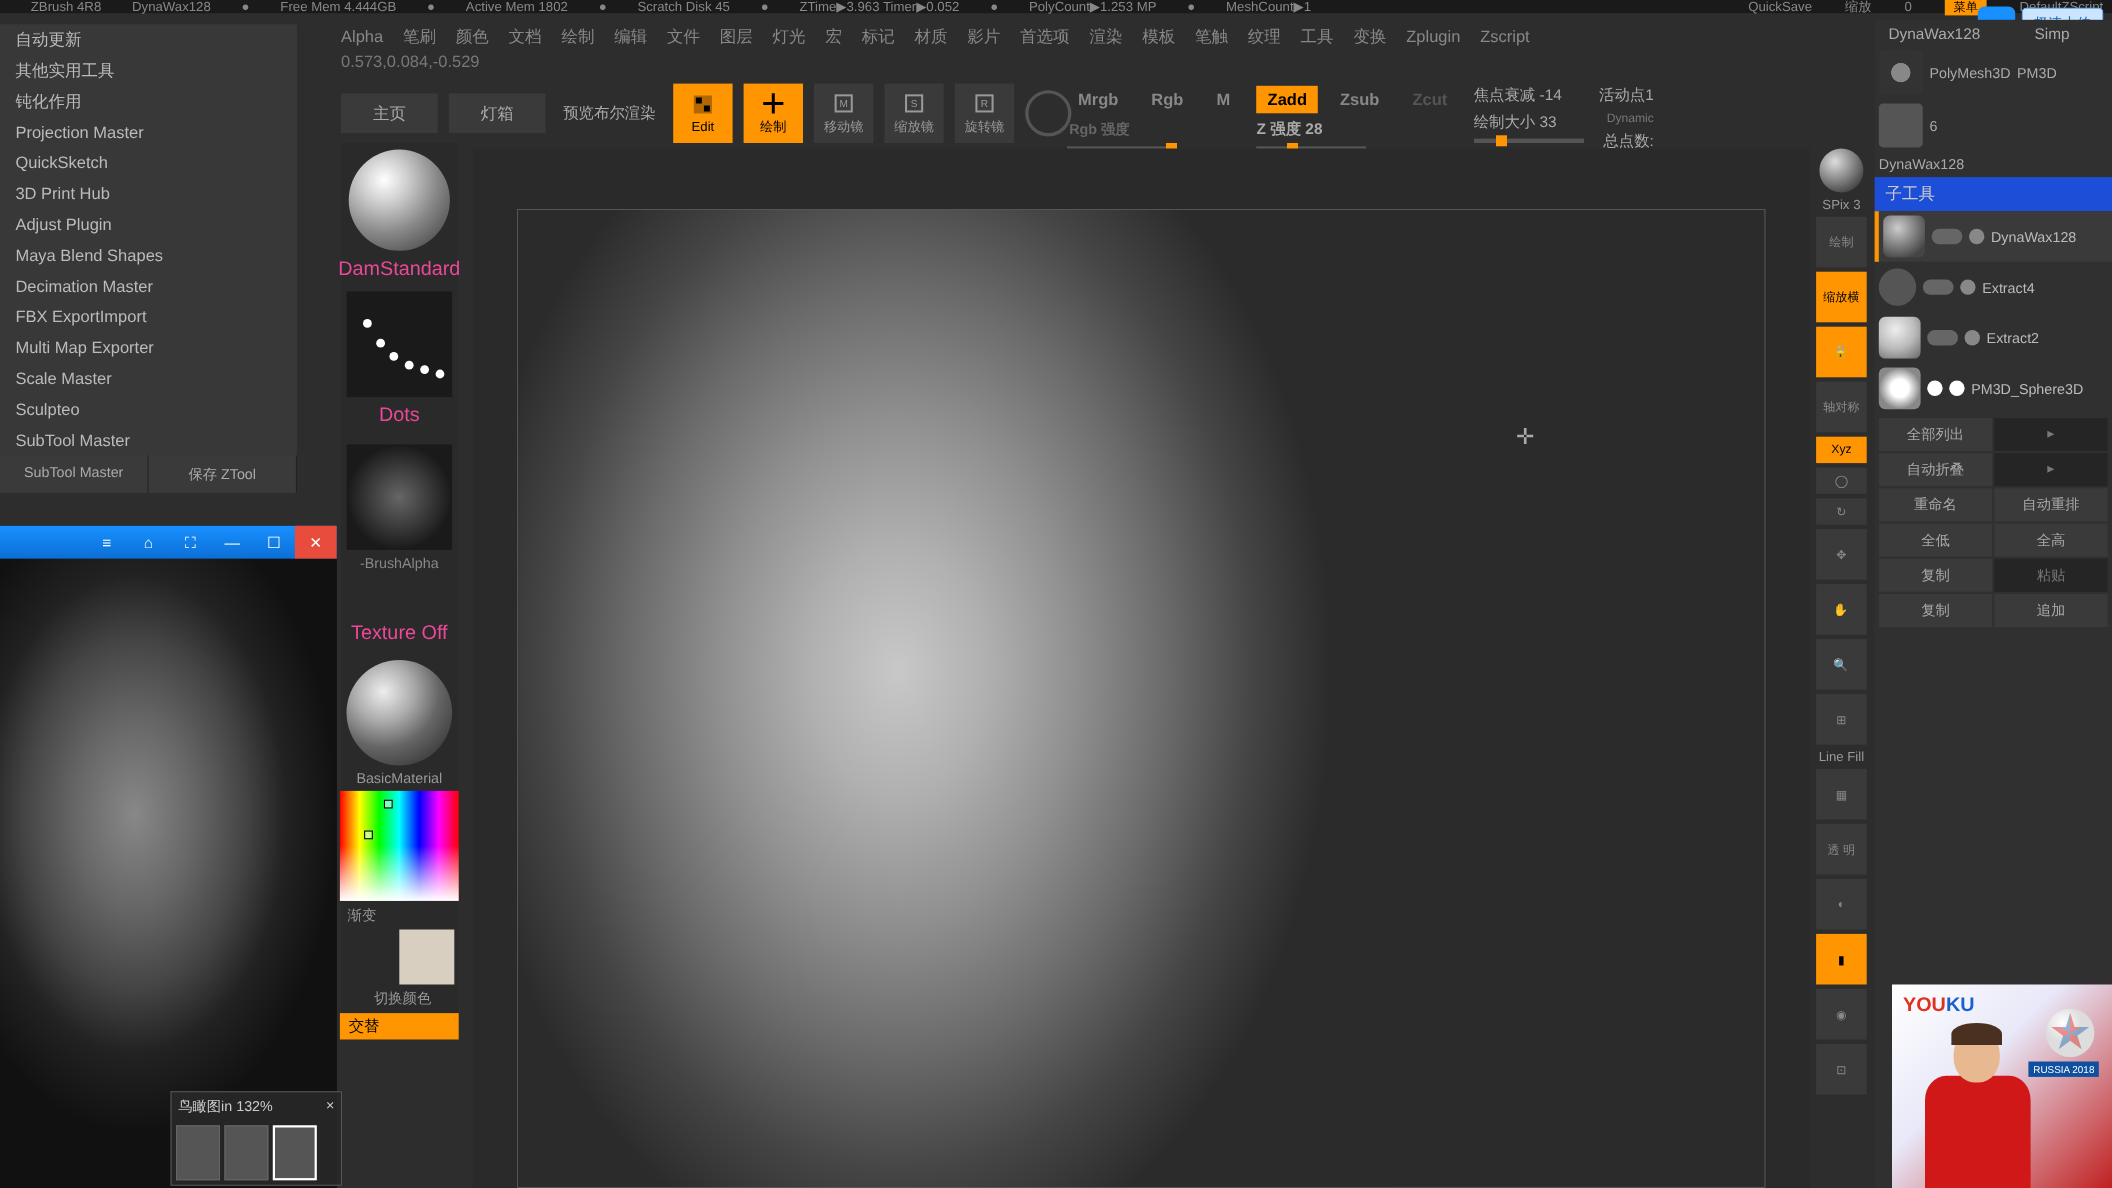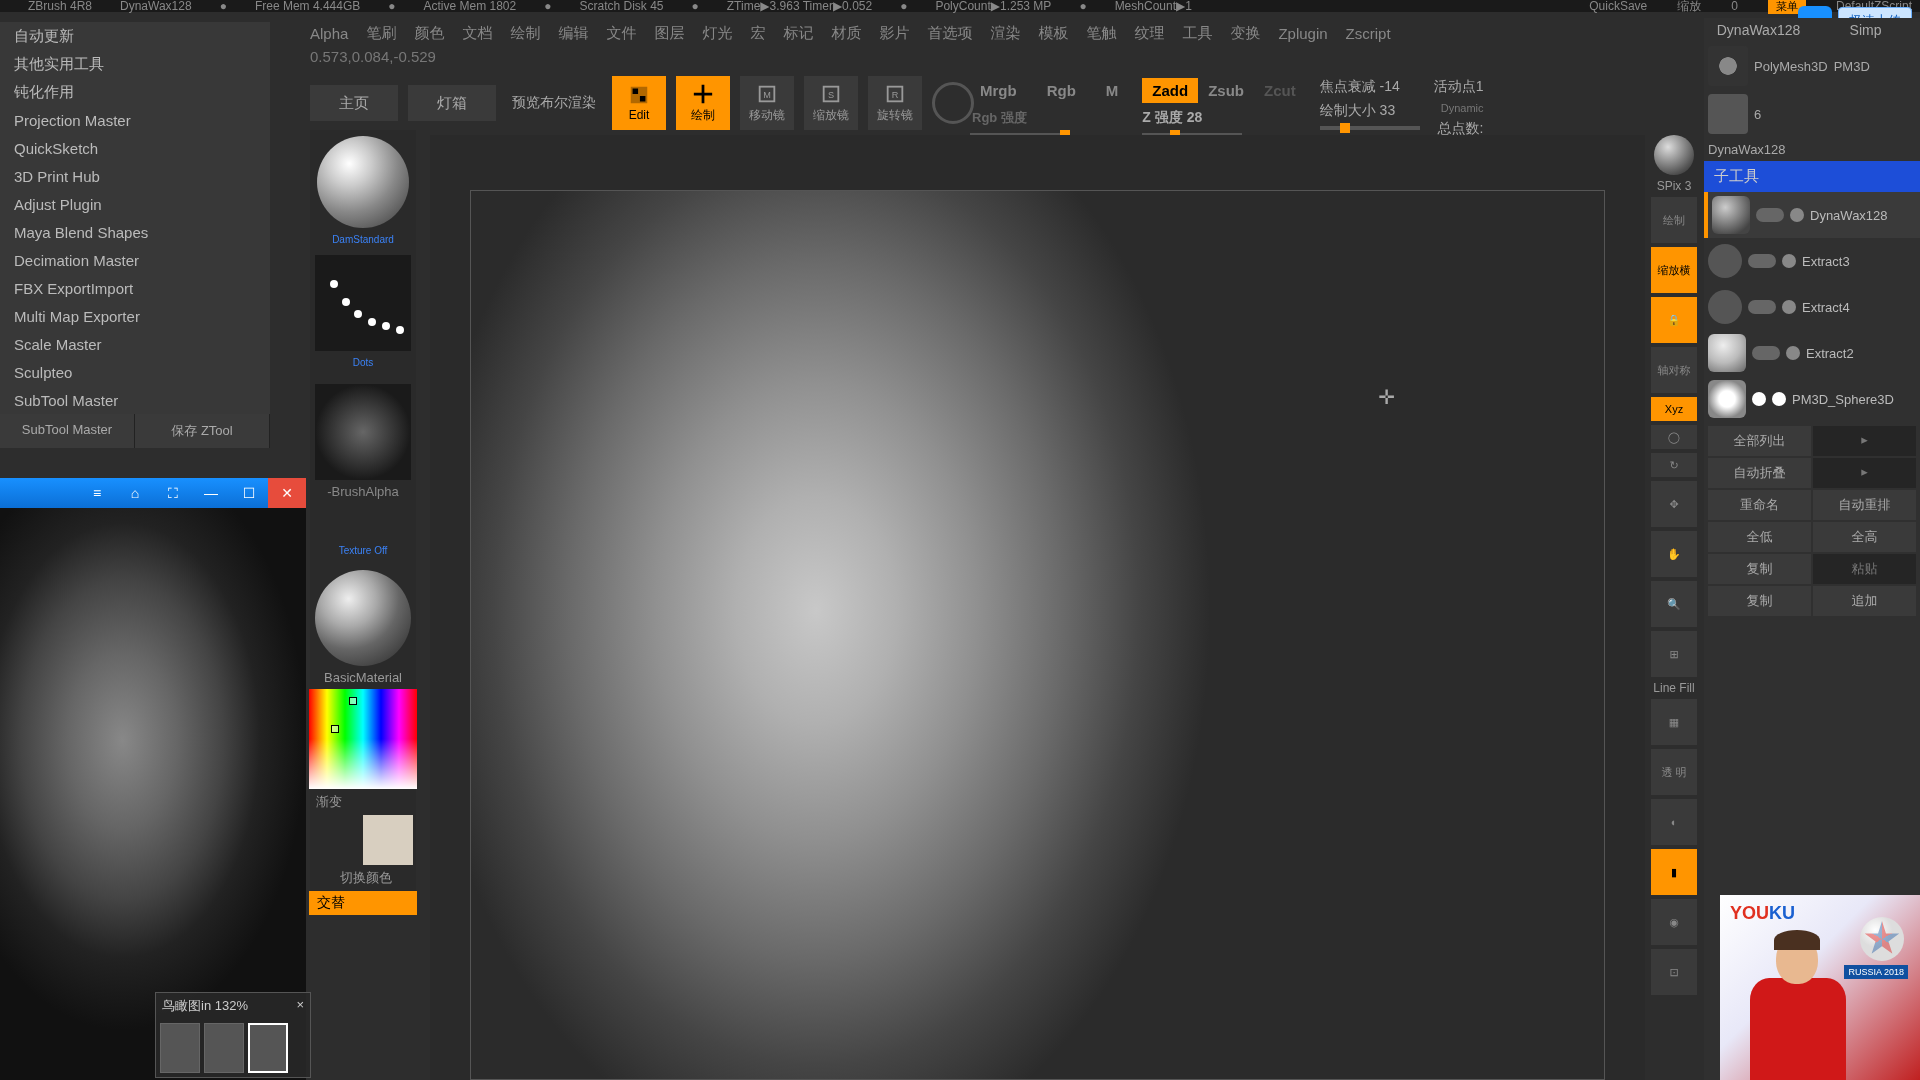--- a/index.html
+++ b/index.html
@@ -35,21 +35,21 @@
 .navigator { position: absolute; bottom: 10px; left: 155px; width: 156px; background: rgba(40,40,40,0.9); border: 1px solid #555; }
 .nav-header { display: flex; justify-content: space-between; padding: 4px 6px; font-size: 13px; color: #ccc; }
 .nav-header .x { cursor: pointer; }
 .nav-body { padding: 4px; display: flex; gap: 4px; }
 .nav-thumb { width: 40px; height: 50px; background: #555; border: 1px solid #666; }
 .nav-thumb.sel { border: 2px solid #fff; }
 
 
 .brush-col { position: absolute; top: 130px; left: 310px; width: 106px; background: #2a2a2a; display: flex; flex-direction: column; align-items: center; }
 .brush-sphere { width: 92px; height: 92px; border-radius: 50%; background: radial-gradient(circle at 35% 30%, #fff 0%, #ccc 25%, #888 55%, #333 100%); margin-top: 6px; }
-.brush-label { font-size: 10px; color: #3b82f6; margin: 6px 0 10px; }
+.brush-label { font-size: 18px; color: #ec4899; margin: 6px 0 10px; }
 .stroke-box { width: 96px; height: 96px; background: #1a1a1a; position: relative; }
 .stroke-dots { position: absolute; inset: 0; }
 .stroke-dots::before { content: ''; position: absolute; left: 15px; top: 25px; width: 8px; height: 8px; border-radius: 50%; background: #fff; box-shadow: 12px 18px 0 #fff, 24px 30px 0 #fff, 38px 38px 0 #fff, 52px 42px 0 #fff, 66px 46px 0 #fff; }
 .alpha-box { width: 96px; height: 96px; background: radial-gradient(circle, #666 0%, #1a1a1a 70%); margin-top: 6px; }
 .alpha-label { font-size: 13px; color: #888; margin: 4px 16px 40px; }
 .texture-box { width: 96px; height: 96px; background: radial-gradient(circle at 35% 30%, #eee 0%, #aaa 30%, #666 55%, #222 100%); border-radius: 50%; margin-top: 4px; }
 .material-label { font-size: 13px; color: #999; margin: 4px 0; }
 .color-picker { width: 108px; height: 100px; background: linear-gradient(to right, #f00,#ff0,#0f0,#0ff,#00f,#f0f,#f00); position: relative; }
 .color-picker::after { content: ''; position: absolute; inset: 0; background: linear-gradient(to bottom, rgba(255,255,255,0) 0%, rgba(0,0,0,0) 50%, rgba(255,255,255,1) 100%); }
 .color-marker { position: absolute; width: 8px; height: 8px; border: 1px solid #000; background: rgba(255,255,255,0.5); }
@@ -306,21 +306,21 @@
       <div class="mode-btn">Mrgb</div>
       <div class="mode-btn">Rgb</div>
       <div class="mode-btn">M</div>
     </div>
     <div class="mode-sub">Rgb 强度</div>
     <div class="slider-track">
         <div class="slider-thumb" style="left:90px"></div>
       </div>
   </div>
   <div class="mode-col">
-    <div style="display:flex;">
+    <div style="display:flex;gap:10px">
       <div class="mode-btn orange">Zadd</div>
       <div class="mode-btn">Zsub</div>
       <div class="mode-btn" style="color:#555">Zcut</div>
     </div>
     <div class="slider-label">Z 强度 28</div>
     <div class="slider-track">
         <div class="slider-thumb" style="left:28px"></div>
       </div>
   </div>
   <div class="slider-row">
@@ -392,26 +392,20 @@
   <div class="rp-row">
     <span>DynaWax128</span>
   </div>
   <div class="rp-header">子工具</div>
   <div class="subtool-list">
     <div class="st-item active">
       <div class="st-thumb"></div>
       <div class="st-toggle"></div>
       <div class="st-dot"></div>
       <div class="st-name">DynaWax128</div>
-    </div>
-    <div class="st-item">
-      <div class="st-eye"></div>
-      <div class="st-toggle"></div>
-      <div class="st-dot"></div>
-      <div class="st-name">Extract3</div>
     </div>
     <div class="st-item">
       <div class="st-eye"></div>
       <div class="st-toggle"></div>
       <div class="st-dot"></div>
       <div class="st-name">Extract4</div>
     </div>
     <div class="st-item">
       <div class="st-thumb" style="background:radial-gradient(circle at 40% 30%,#eee 0%,#bbb 50%,#777 90%)"></div>
       <div class="st-toggle"></div>

